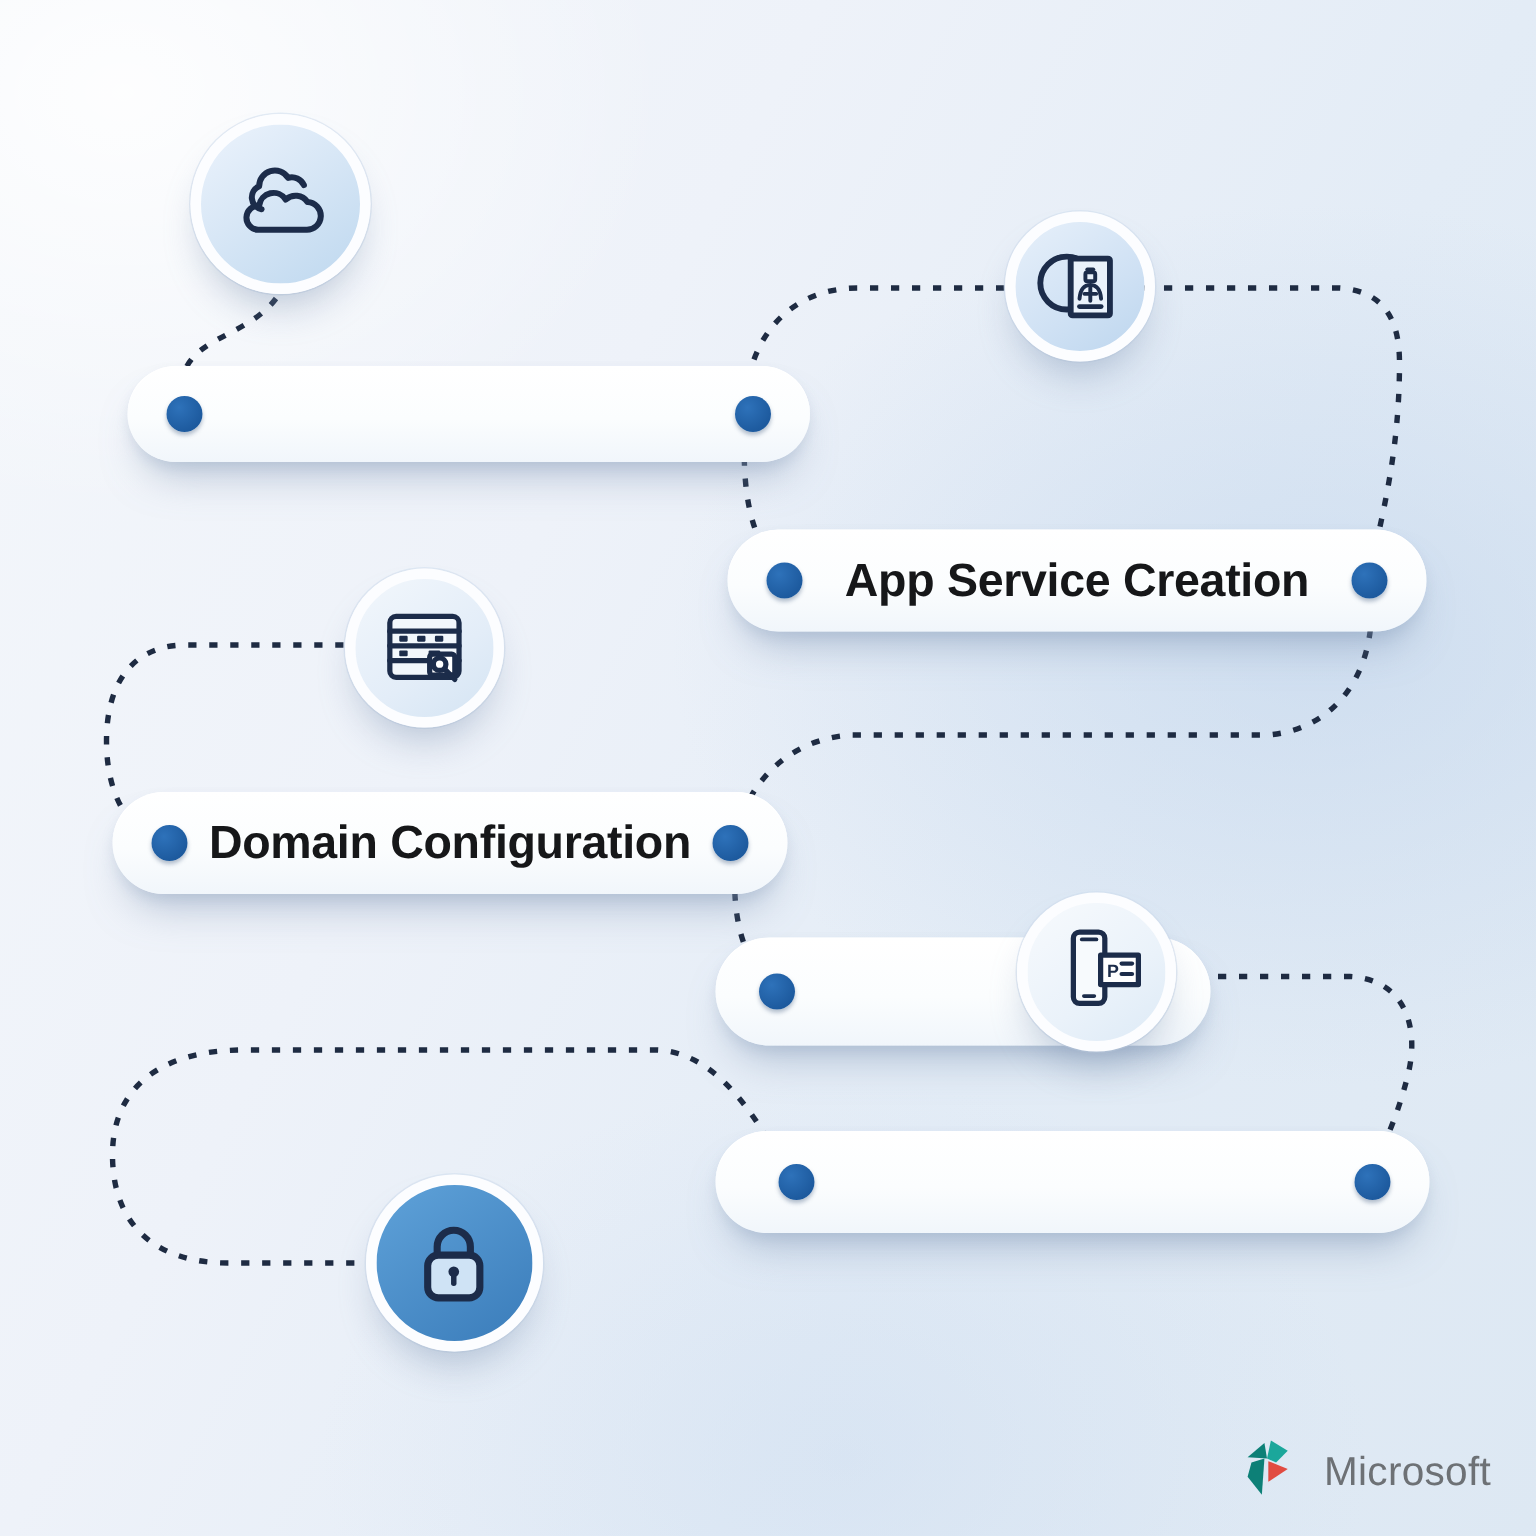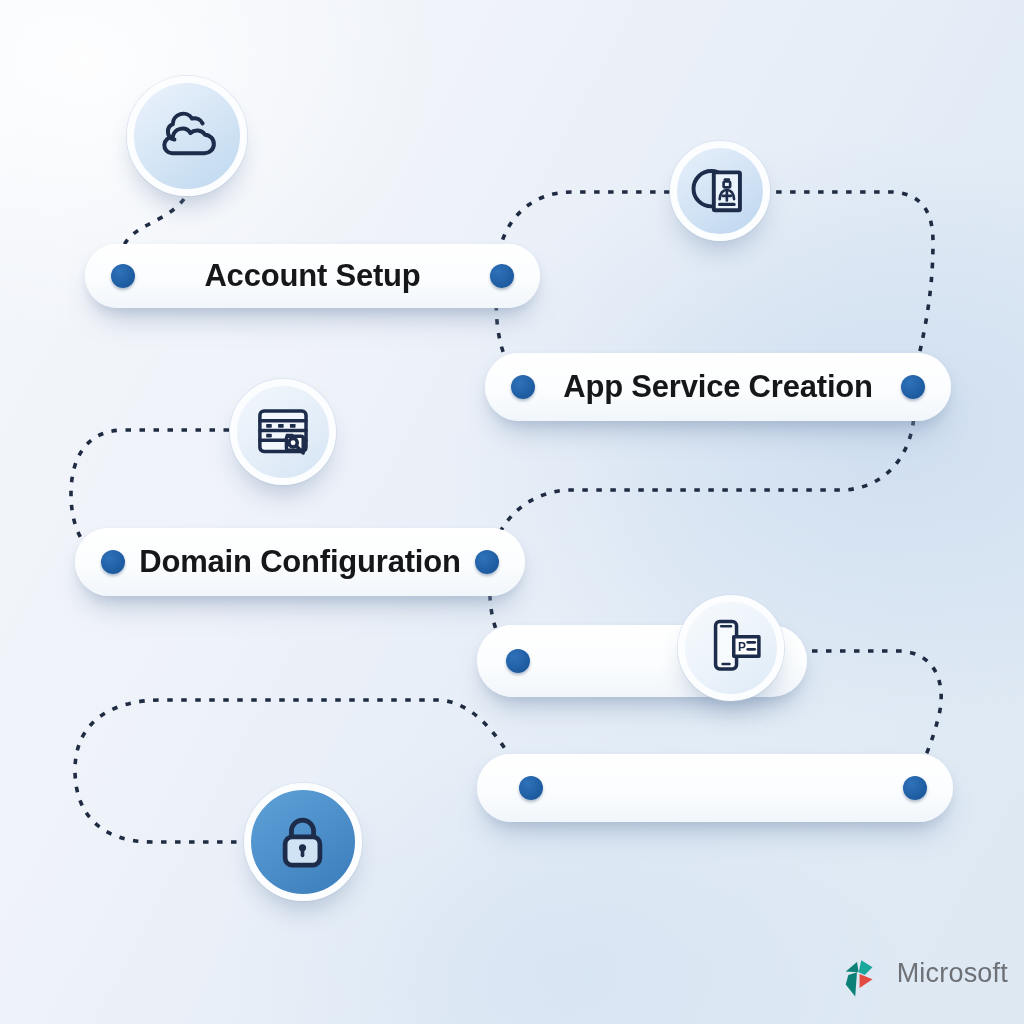--- a/index.html
+++ b/index.html
@@ -57,22 +57,22 @@
   .fill-server {background:linear-gradient(145deg,#f2f7fc 0%,#e3edf8 60%,#d4e4f3 100%);}
   .fill-phone  {background:linear-gradient(145deg,#f7fafd 0%,#eaf2fa 60%,#ddeaf6 100%);}
   .fill-lock   {background:linear-gradient(145deg,var(--lock-circle-start,#5fa2d9) 0%,var(--lock-circle-end,#3a7cba) 100%);}
 
   .icon-circle svg{width:76%;height:76%;}
   .st{stroke:var(--icon-stroke,#1c2c4a);stroke-width:5;stroke-linecap:round;stroke-linejoin:round;}
   .st-fill{fill:var(--icon-stroke,#1c2c4a);}
 
   
   .brand{
-    position:absolute;right:16px;bottom:20px;z-index:4;
-    display:flex;gap:15px;
+    position:absolute;right:30px;bottom:20px;z-index:4;
+    display:flex;align-items:center;gap:15px;
   }
   .brand-name{font-size:27px;font-weight:400;color:var(--logo-text-gray,#6d7175);letter-spacing:.2px;}
   .logo-teal{fill:var(--logo-teal,#1ba79b);}
   .logo-teal-dark{fill:var(--logo-teal-dark,#0d8077);}
   .logo-red{fill:var(--logo-red,#e14b41);}
 </style>
 </head>
 <body>
 
 <div class="canvas">
@@ -83,21 +83,20 @@
     <path d="M 497 277 C 494 322, 498 360, 523 384"></path>
     <path d="M 913 392 C 920 438, 897 486, 845 490 L 568 490 C 527 492, 497 522, 491 558"></path>
     <path d="M 491 567 C 487 602, 492 639, 515 657"></path>
     <path d="M 229 430 L 122 430 C 87 431, 71 457, 71 494 C 71 530, 86 556, 109 559"></path>
     <path d="M 784 651 L 900 651 C 937 653, 946 685, 939 715 C 931 748, 921 765, 914 783"></path>
     <path d="M 527 783 C 509 757, 484 702, 438 700 L 162 700 C 111 700, 75 722, 75 770 C 75 816, 103 842, 152 842 L 242 842"></path>
   </svg>
 
   <div class="pill" style="left:85px;top:244px;width:455px;height:64px;">
     <span class="dot dot-left"></span>
-    <span class="pill-label">Account Setup</span>
     <span class="dot dot-right"></span>
   </div>
 
   <div class="pill" style="left:75px;top:528px;width:450px;height:68px;">
     <span class="dot dot-left"></span>
     <span class="pill-label">Domain Configuration</span>
     <span class="dot dot-right"></span>
   </div>
 
   <div class="pill" style="left:485px;top:353px;width:466px;height:68px;">

